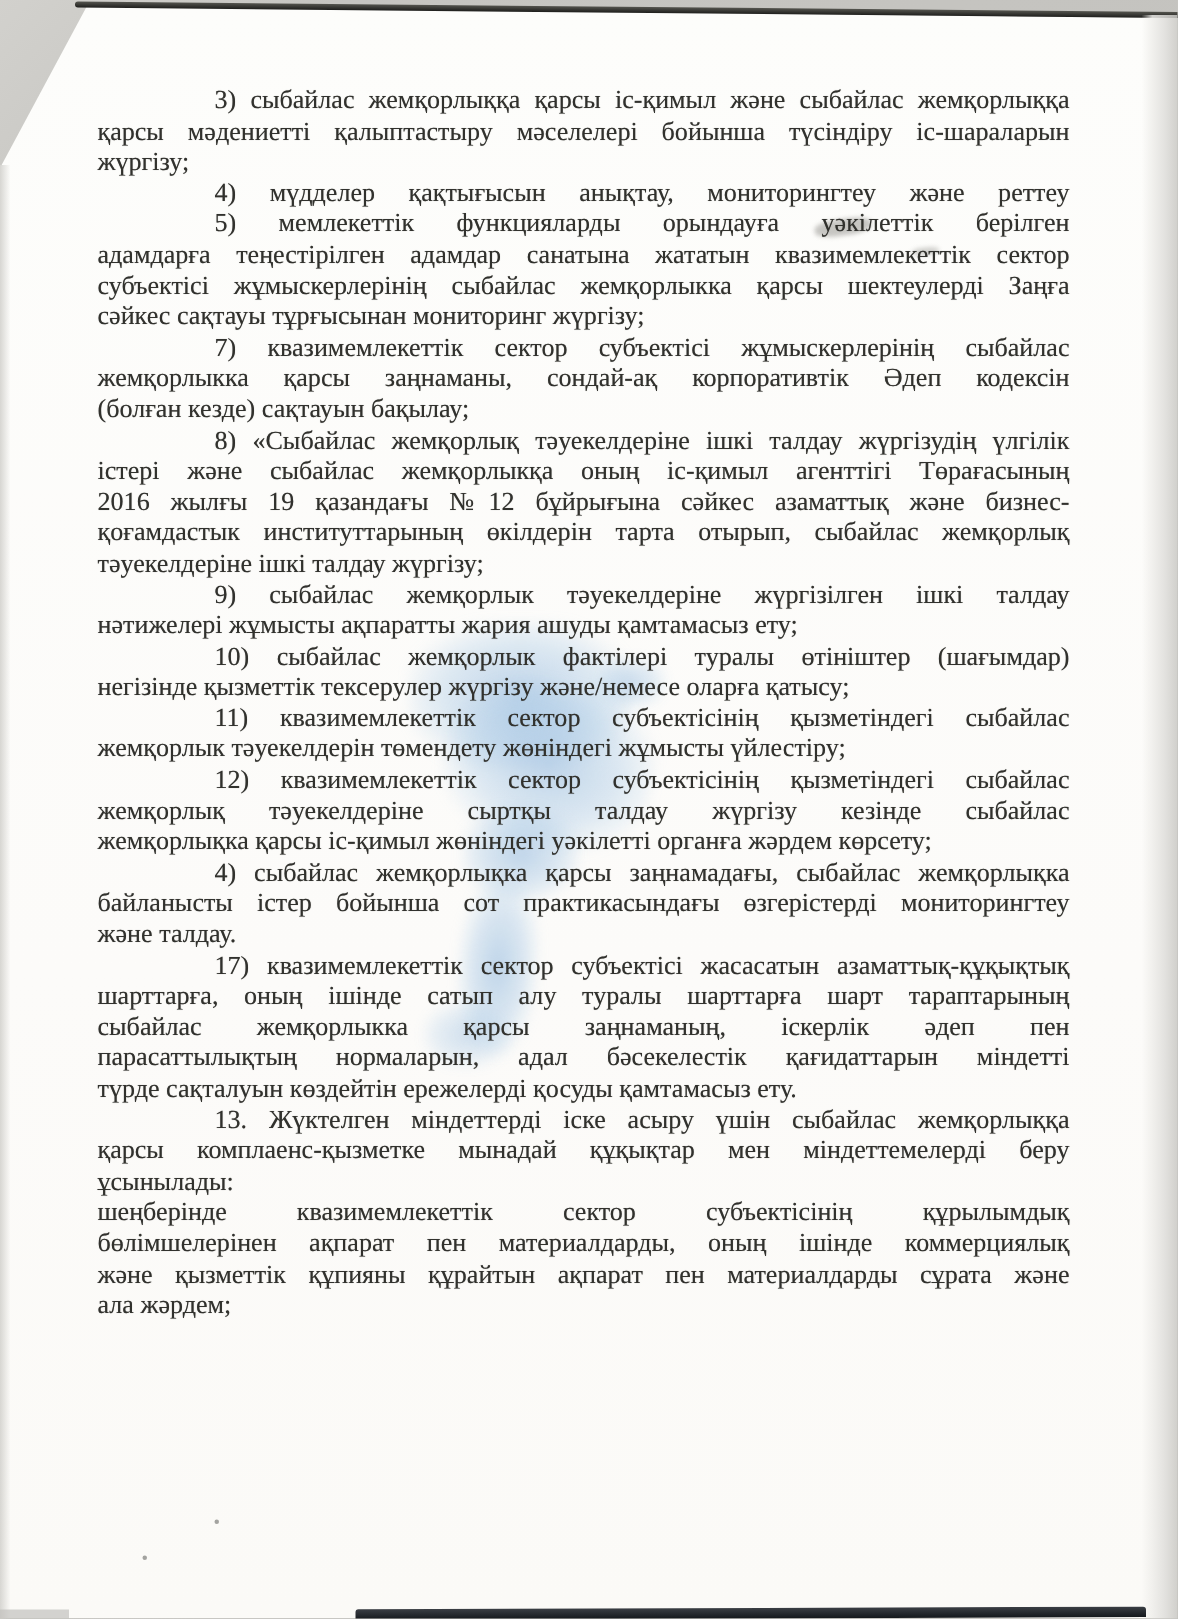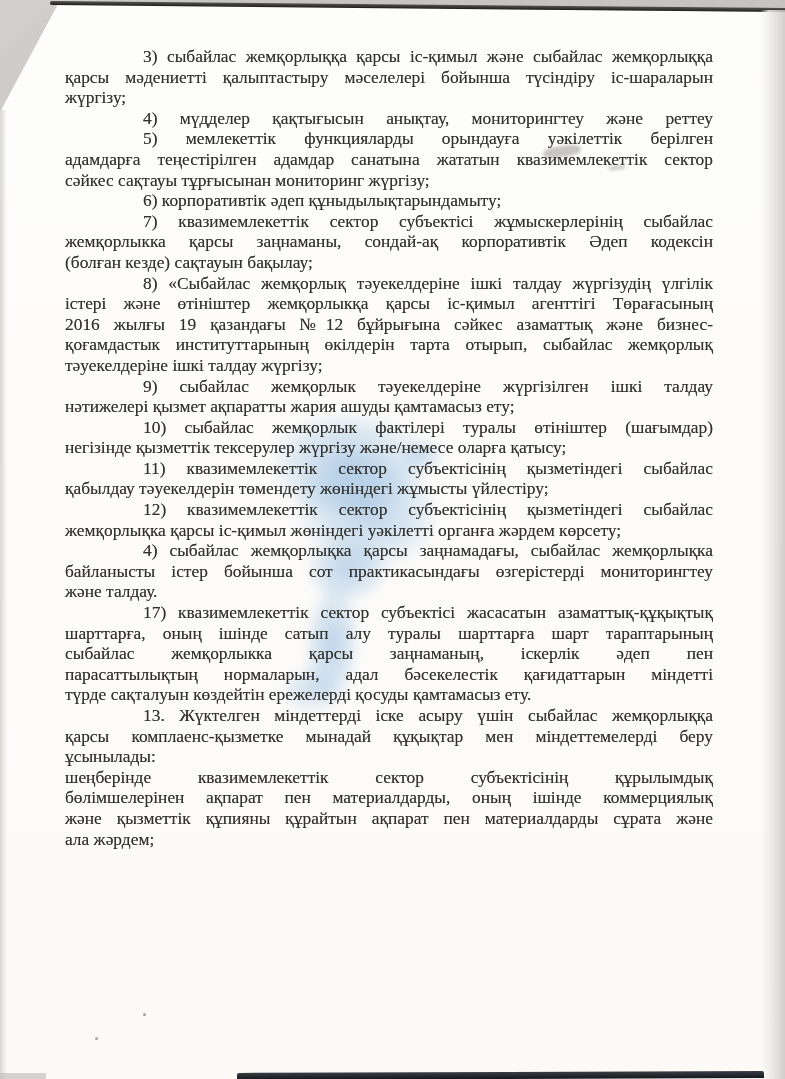--- a/index.html
+++ b/index.html
@@ -63,21 +63,21 @@
   .smudge{
     position:absolute;background:#b5b4b0;filter:blur(1.5px);border-radius:40%;
   }
   .smudge.m1{left:543px;top:146px;width:38px;height:11px;transform:rotate(-8deg);opacity:.75;}
   .smudge.m2{left:608px;top:165px;width:18px;height:5px;transform:rotate(-6deg);opacity:.6;}
   .speck{position:absolute;width:3px;height:3px;border-radius:50%;background:#8d8d89;opacity:.8;}
   .speck.k1{left:143px;top:1013px;}
   .speck.k2{left:95px;top:1037px;}
   
   .text{
-    position:absolute;left:65px;top:46px;width:648px;
+    position:absolute;left:65px;top:56px;width:648px;
     font-size:17.4px;line-height:20.6px;color:#31312d;
     text-shadow:0 0 0.5px rgba(49,49,45,.55);
   }
   .line{
     text-align:justify;text-align-last:justify;
     white-space:normal;
   }
   .line.first{padding-left:78px;}
   .line.last{text-align-last:left;}
 </style>
@@ -105,37 +105,38 @@
   <div class="speck k1"></div>
   <div class="speck k2"></div>
 
   <div class="text" id="doc-text">
       <div class="line first">3) сыбайлас жемқорлыққа қарсы іс-қимыл және сыбайлас жемқорлыққа</div>
       <div class="line">қарсы мәдениетті қалыптастыру мәселелері бойынша түсіндіру іс-шараларын</div>
       <div class="line last">жүргізу;</div>
       <div class="line first">4) мүдделер қақтығысын анықтау, мониторингтеу және реттеу</div>
       <div class="line first">5) мемлекеттік функцияларды орындауға уәкілеттік берілген</div>
       <div class="line">адамдарға теңестірілген адамдар санатына жататын квазимемлекеттік сектор</div>
+      <div class="line">субъектісі жұмыскерлерінің сыбайлас жемқорлыкка қарсы шектеулерді Заңға</div>
       <div class="line last">сәйкес сақтауы тұрғысынан мониторинг жүргізу;</div>
-      <div class="line first last">6) корпоративтік әдеп құныдылықтарындамыту;</div>
       <div class="line first">7) квазимемлекеттік сектор субъектісі жұмыскерлерінің сыбайлас</div>
       <div class="line">жемқорлыкка қарсы заңнаманы, сондай-ақ корпоративтік Әдеп кодексін</div>
       <div class="line last">(болған кезде) сақтауын бақылау;</div>
       <div class="line first">8) «Сыбайлас жемқорлық тәуекелдеріне ішкі талдау жүргізудің үлгілік</div>
-      <div class="line">істері және өтініштер жемқорлыкқа қарсы іс-қимыл агенттігі Төрағасының</div>
+      <div class="line">істері және сыбайлас жемқорлыкқа оның іс-қимыл агенттігі Төрағасының</div>
       <div class="line">2016 жылғы 19 қазандағы №12 бұйрығына сәйкес азаматтық және бизнес-</div>
       <div class="line">қоғамдастык институттарының өкілдерін тарта отырып, сыбайлас жемқорлық</div>
       <div class="line last">тәуекелдеріне ішкі талдау жүргізу;</div>
       <div class="line first">9) сыбайлас жемқорлык тәуекелдеріне жүргізілген ішкі талдау</div>
-      <div class="line last">нәтижелері қызмет ақпаратты жария ашуды қамтамасыз ету;</div>
+      <div class="line last">нәтижелері жұмысты ақпаратты жария ашуды қамтамасыз ету;</div>
       <div class="line first">10) сыбайлас жемқорлык фактілері туралы өтініштер (шағымдар)</div>
       <div class="line last">негізінде қызметтік тексерулер жүргізу және/немесе оларға қатысу;</div>
       <div class="line first">11) квазимемлекеттік сектор субъектісінің қызметіндегі сыбайлас</div>
-      <div class="line last">қабылдау тәуекелдерін төмендету жөніндегі жұмысты үйлестіру;</div>
+      <div class="line last">жемқорлык тәуекелдерін төмендету жөніндегі жұмысты үйлестіру;</div>
       <div class="line first">12) квазимемлекеттік сектор субъектісінің қызметіндегі сыбайлас</div>
+      <div class="line">жемқорлық тәуекелдеріне сыртқы талдау жүргізу кезінде сыбайлас</div>
       <div class="line last">жемқорлықка қарсы іс-қимыл жөніндегі уәкілетті органға жәрдем көрсету;</div>
       <div class="line first">4) сыбайлас жемқорлықка қарсы заңнамадағы, сыбайлас жемқорлықка</div>
       <div class="line">байланысты істер бойынша сот практикасындағы өзгерістерді мониторингтеу</div>
       <div class="line last">және талдау.</div>
       <div class="line first">17) квазимемлекеттік сектор субъектісі жасасатын азаматтық-құқықтық</div>
       <div class="line">шарттарға, оның ішінде сатып алу туралы шарттарға шарт тараптарының</div>
       <div class="line">сыбайлас жемқорлыкка қарсы заңнаманың, іскерлік әдеп пен</div>
       <div class="line">парасаттылықтың нормаларын, адал бәсекелестік қағидаттарын міндетті</div>
       <div class="line last">түрде сақталуын көздейтін ережелерді қосуды қамтамасыз ету.</div>
       <div class="line first">13. Жүктелген міндеттерді іске асыру үшін сыбайлас жемқорлыққа</div>

